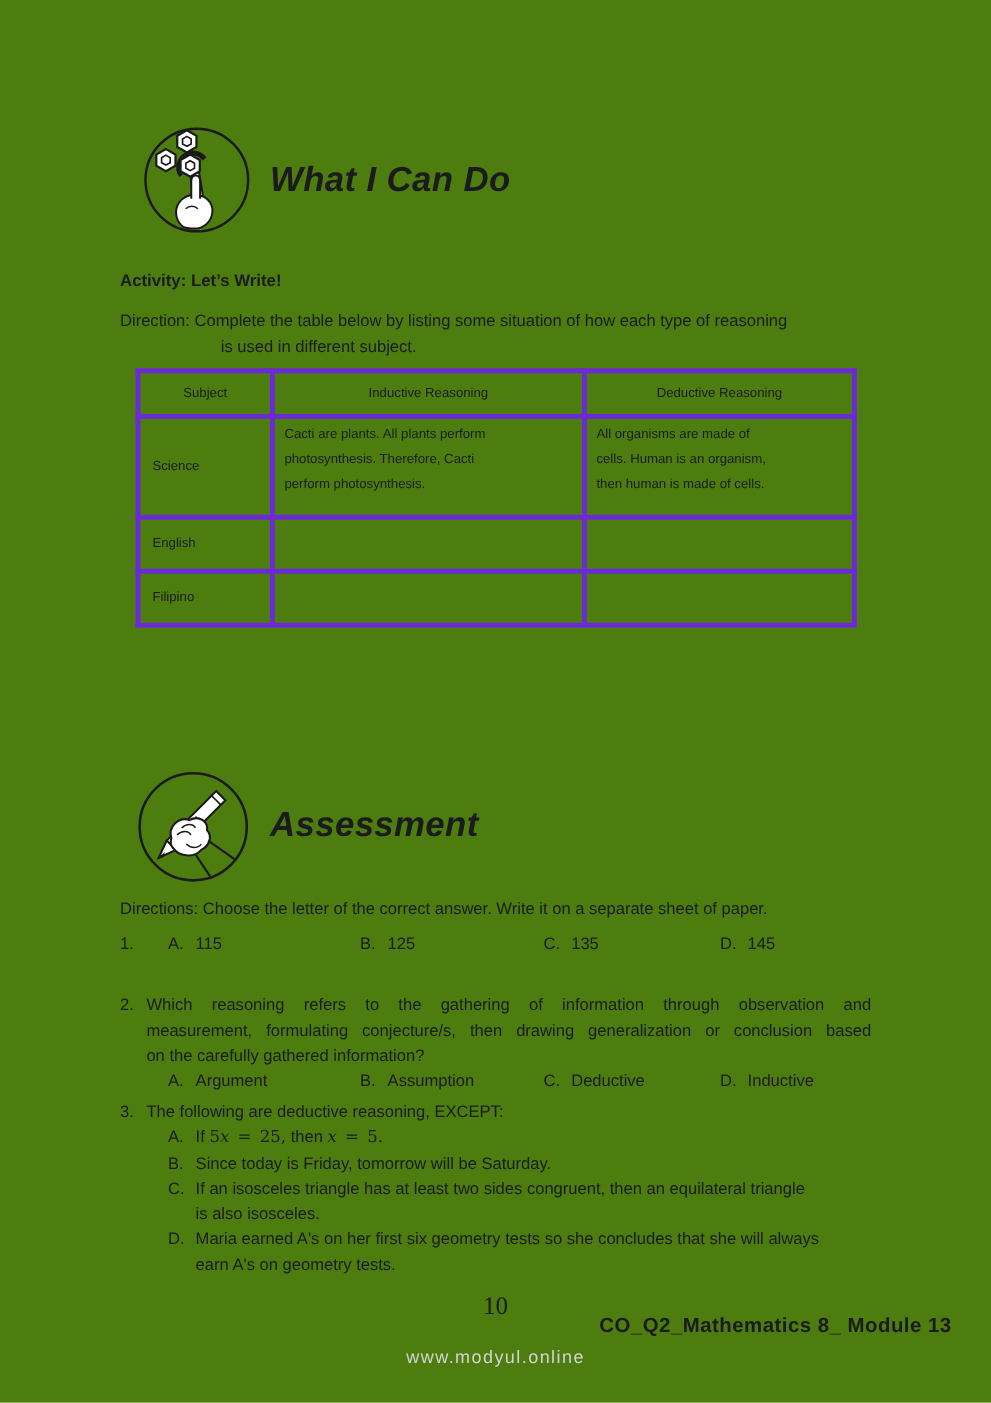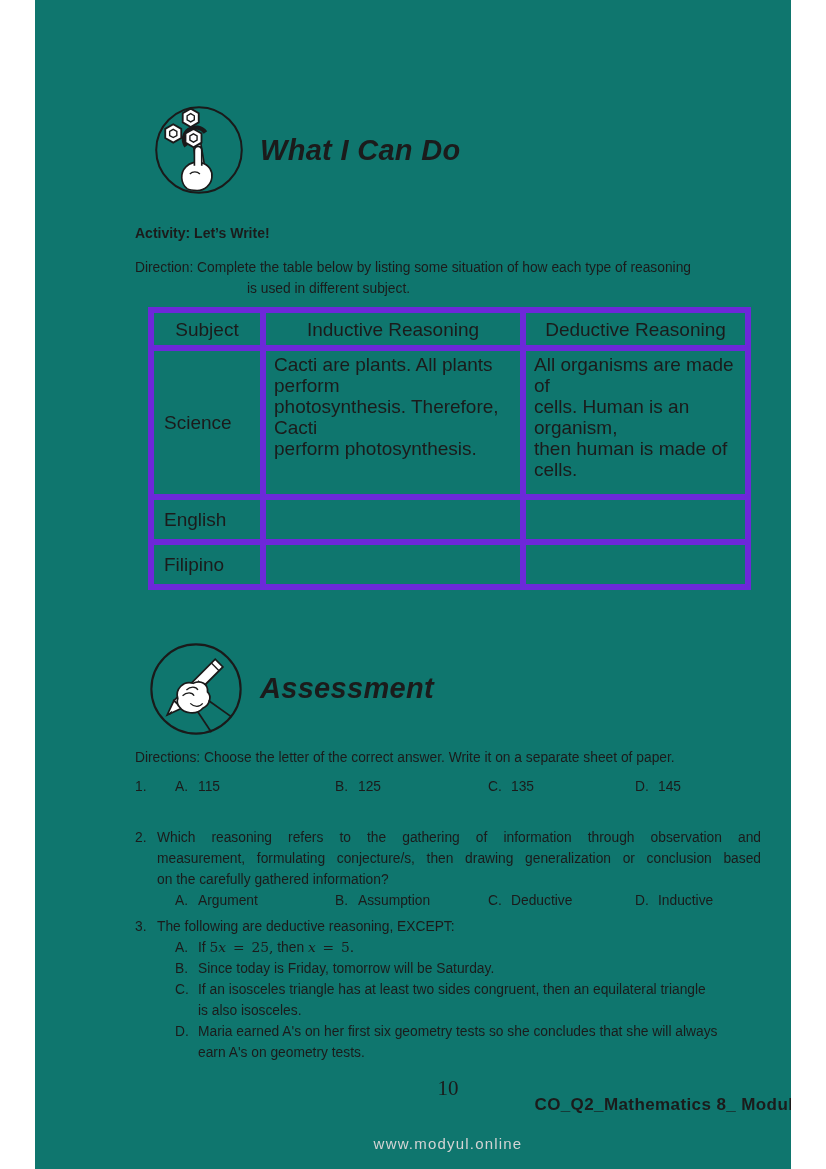--- a/index.html
+++ b/index.html
@@ -1,31 +1,31 @@
 <!DOCTYPE html>
 <html><head>
 <meta charset="utf-8">
 <style>
   html,body { margin:0; padding:0; background:#ffffff; }
   .page {
-    position:relative; width:756px; height:1169px; margin:0 auto;
-    background:#0f766e; overflow:hidden;
+    position:relative; width:826px; height:1169px; margin:0 auto;
+    background:#4d7c0f; overflow:hidden;
     font-family:"Liberation Sans", sans-serif;
     color:#1b1b1b; font-size:13.8px; line-height:21px;
   }
   .abs { position:absolute; }
   .section-title { font-weight:bold; font-style:italic; font-size:29px; line-height:32px; letter-spacing:0.3px; }
   .bold-label { font-weight:bold; font-size:14px; }
   .line { white-space:nowrap; }
   .jline { text-align:justify; text-align-last:justify; width:604px; }
   .icon-svg { display:block; }
 
   table.reasoning-table { border-collapse:collapse; table-layout:fixed; }
   table.reasoning-table th, table.reasoning-table td {
-    border:6px solid #6d28d9; font-weight:normal; font-size:19px; line-height:21px;
+    border:4px solid #6d28d9; font-weight:normal; font-size:11px; line-height:21px;
   }
   table.reasoning-table th { text-align:center; vertical-align:middle; }
   td.subj { padding-left:10px; vertical-align:middle; }
   td.content { padding:3px 4px 14px 8px; vertical-align:top; white-space:pre-line; }
 
   .q-row { display:flex; }
   .q-num { width:22px; flex:none; }
   .q-body { width:605px; }
   .opt-grid { display:grid; grid-template-columns:160px 153px 147px auto; margin-left:18px; }
   .opt-letter { display:inline-block; width:23px; }
@@ -67,21 +67,21 @@
       <path d="M40 79 C43 76 48 76 51 79" fill="none" stroke="#1a1a1a" stroke-width="1.4"></path>
     </svg>
   </div>
 
   <div class="abs section-title" style="left:225px; top:134px;">What I Can Do</div>
 
   <div class="abs bold-label" style="left:100px; top:223px;">Activity: Let’s Write!</div>
 
   <div class="abs" style="left:100px; top:257px;">
     <div class="line">Direction: Complete the table below by listing some situation of how each type of reasoning</div>
-    <div class="line" style="margin-left:112px;">is used in different subject.</div>
+    <div class="line" style="margin-left:84px;">is used in different subject.</div>
   </div>
 
   <table class="abs reasoning-table" style="left:113px; top:307px;">
     <colgroup>
         <col style="width:112px">
         <col style="width:260px">
         <col style="width:225px">
       </colgroup>
     <tbody>
       <tr style="height:38px;">
@@ -202,15 +202,15 @@
             <div class="line">earn A's on geometry tests.</div>
           </div>
         </div>
 
       </div>
     </div>
   </div>
 
   <div class="abs page-number" style="left:0; top:1078px; width:826px; text-align:center;">10</div>
   <div class="abs module-label" style="left:0; top:1094px; width:793px; text-align:right;">CO_Q2_Mathematics 8_ Module 13</div>
-  <div class="abs watermark" style="left:0; top:1121px; width:826px; text-align:center;margin-top:12px;">www.modyul.online</div>
+  <div class="abs watermark" style="left:0; top:1121px; width:826px; text-align:center;">www.modyul.online</div>
 
 </div>
 
 </body></html>

